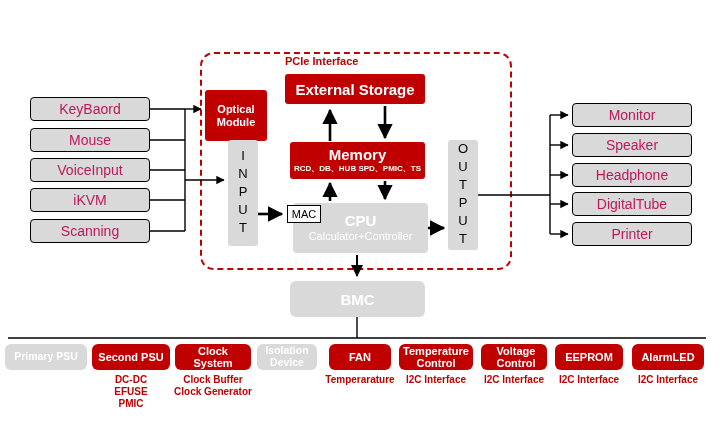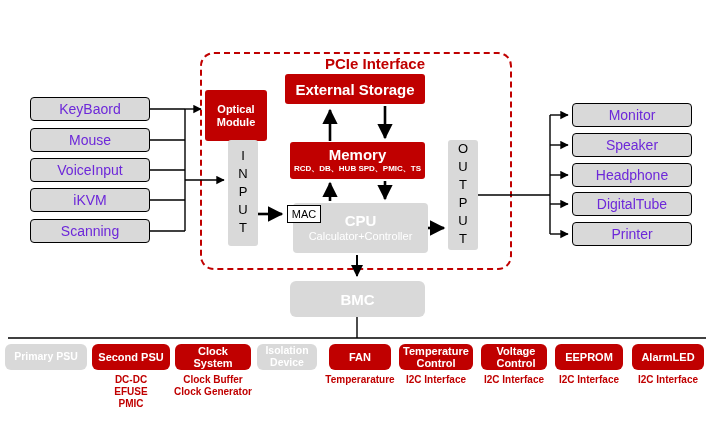--- a/index.html
+++ b/index.html
@@ -1,21 +1,21 @@
 <!DOCTYPE html>
 <html><head>
 <meta charset="utf-8">
 <style>
   html,body{margin:0;padding:0;background:#fff;font-family:"Liberation Sans",sans-serif;}
   #canvas{position:relative;width:720px;height:440px;background:#fff;overflow:hidden;}
   #connectors{position:absolute;left:0;top:0;width:720px;height:440px;z-index:1;}
   .box{position:absolute;box-sizing:border-box;display:flex;align-items:center;justify-content:center;z-index:2;}
-  .devbox{width:120px;height:24px;background:#d9d9d9;border:1px solid #000;border-radius:4px;font-size:14px;color:#6d28d9;}
+  .devbox{width:120px;height:24px;background:#d9d9d9;border:1px solid #000;border-radius:4px;font-size:14px;color:#be185d;}
   #dashed-box{position:absolute;left:200px;top:52px;width:308px;height:214px;border:2px dashed #c00000;border-radius:14px;z-index:0;}
-  #pcie-label{position:absolute;left:285px;top:55px;width:140px;text-align:right;color:#c00000;font-weight:bold;font-size:15px;z-index:2;}
+  #pcie-label{position:absolute;left:285px;top:55px;width:140px;text-align:left;color:#c00000;font-weight:bold;font-size:11px;z-index:2;}
   #optical-module-box{left:205px;top:90px;width:62px;height:51px;background:#c00000;color:#fff;font-weight:bold;font-size:11px;text-align:center;line-height:1.15;border-radius:3px;padding:0 4px;}
   #external-storage-box{left:285px;top:74px;width:140px;height:30px;background:#c00000;color:#fff;font-weight:bold;font-size:15px;border-radius:3px;}
   #memory-box{left:290px;top:142px;width:135px;height:37px;background:#c00000;border-radius:3px;flex-direction:column;color:#fff;}
   #memory-title{font-weight:bold;font-size:15px;line-height:1.1;}
   #memory-sub{font-weight:bold;font-size:8px;line-height:1.2;}
   .vbox{width:30px;background:#d9d9d9;border-radius:3px;}
   .vbox span{writing-mode:vertical-rl;text-orientation:upright;font-size:13px;letter-spacing:3px;color:#000;}
   #input-box{left:228px;top:140px;height:106px;}
   #output-box{left:448px;top:140px;height:110px;}
   #mac-box{left:287px;top:205px;width:34px;height:18px;background:#fff;border:1px solid #000;font-size:11px;color:#000;z-index:3;}

